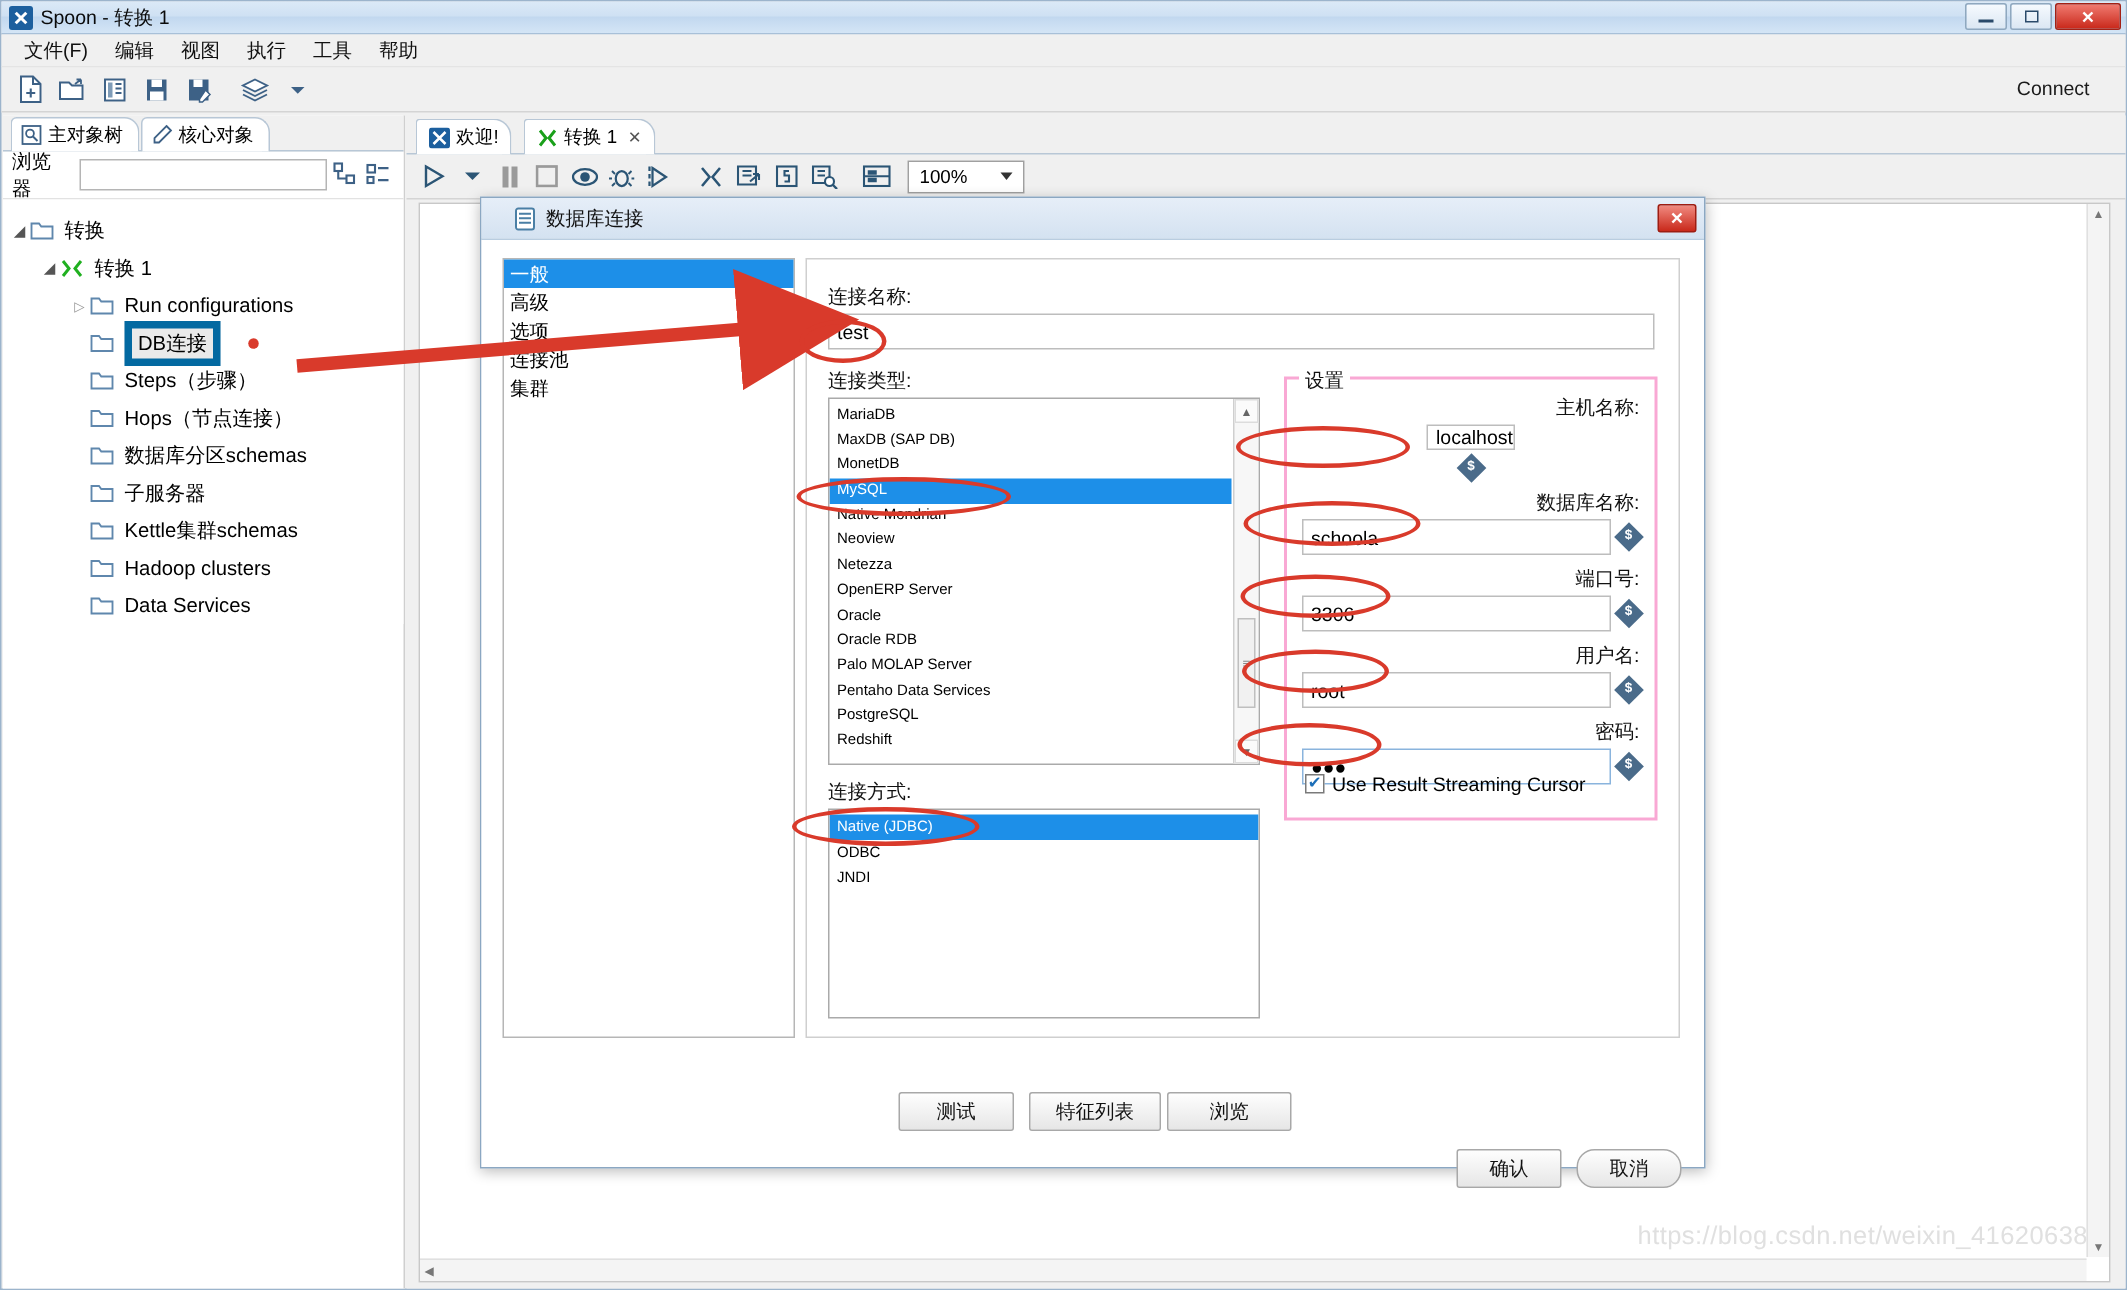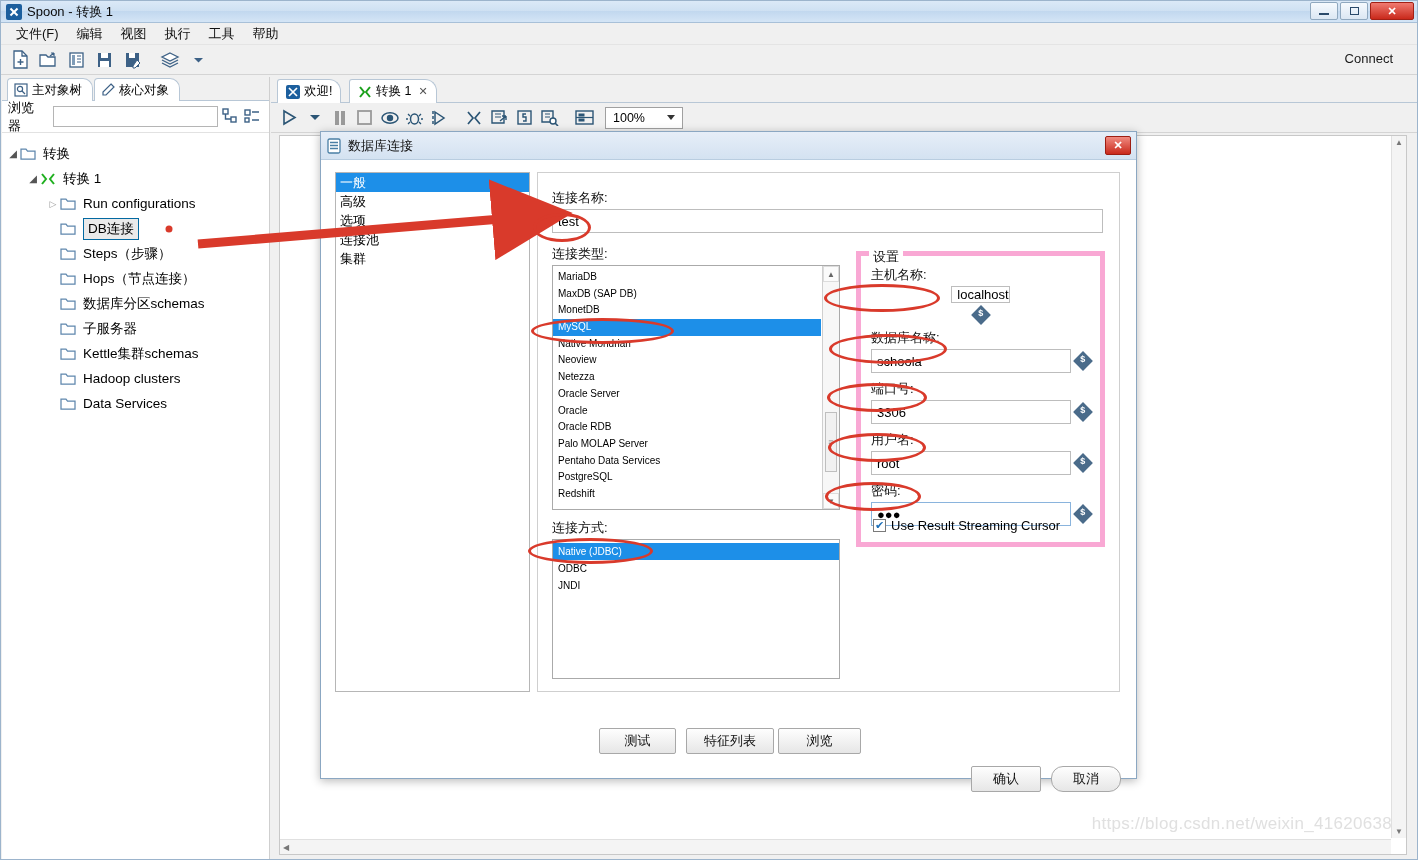--- a/index.html
+++ b/index.html
@@ -109,21 +109,21 @@
     display: flex; align-items: center; height: 25px; padding-left: 4px; white-space: nowrap;
   }
   .tnode .arrow {
     width: 14px; text-align: center; color: #777; font-size: 8px; flex: none;
   }
   .tnode .arrow.open::before { content: "\25E2"; color:#555; font-size:10px; }
   .tnode .arrow.closed::before { content: "\25B7"; color:#9a9a9a; font-size:9px; }
   .folder-ic { width: 16px; height: 13px; margin-right: 7px; flex: none; }
   .tnode .tlabel { font-size: 13.5px; color: #000; }
   .tnode.selected .tlabel {
-    background: #eaeaea; border: 1px solid #0369a1; padding: 1px 4px; margin: -1px 0;
+    background: #eaeaea; border: 5px solid #0369a1; padding: 1px 4px; margin: -1px 0;
   }
 
   
   .rightarea {
     position: absolute; left: 270px; top: 76px; width: 1146px; height: 782px;
     background: #f0f0f0;
   }
   .etabstrip {
     height: 26px; background: #f0f0f0; position: relative; border-bottom: 1px solid #b8c7d6;
   }
@@ -170,21 +170,21 @@
   }
 
   
   .dlg {
     position: absolute; left: 319px; top: 130px; width: 817px; height: 648px;
     background: #f3f7fb; border: 1px solid #8ba7c2;
     box-shadow: 0 2px 9px rgba(0,0,0,.28);
   }
   .dlg-title {
     height: 28px; background: linear-gradient(to bottom,#e6eef8,#d4e2f1);
-    display: flex; align-items: center; padding-left: 6px;
+    display: flex; align-items: center; padding-left: 22px;
     border-bottom: 1px solid #b9cde0;
   }
   .dlg-title .dic { width: 14px; height: 16px; margin-right: 7px; }
   .dlg-title .dtxt { font-size: 13px; color: #111; }
   .dlg-close {
     position: absolute; right: 5px; top: 4px; width: 26px; height: 19px;
     background: linear-gradient(to bottom,#f08a80,#c9291b); border: 1px solid #9d1d12;
     border-radius: 2px; color: #fff; font-size: 11px; font-weight: bold;
     display: flex; align-items: center; justify-content: center;
   }
@@ -217,21 +217,21 @@
   .lsb-up, .lsb-dn {
     height: 16px; display: flex; align-items: center; justify-content: center;
     font-size: 8px; color: #666; border: 1px solid #dcdcdc; background: #fbfbfb;
   }
   .lsb-thumb {
     position: absolute; left: 2px; right: 2px; background: #f1f1f1;
     border: 1px solid #bfbfbf; display: flex; align-items: center; justify-content: center;
     font-size: 9px; color: #888;
   }
 
-  .gbox { border: 5px solid #f9a8d4; position: absolute; }
+  .gbox { border: 2px solid #f9a8d4; position: absolute; text-align: right; }
   .gtitle {
     position: absolute; top: -8px; left: 8px; background: #fff; padding: 0 4px;
     font-size: 13px; color: #111;
   }
   .varicon {
     width: 14px; height: 14px; background: #4a6b8a; transform: rotate(45deg);
     display: inline-block; position: relative;
   }
   .varicon span {
     position: absolute; transform: rotate(-45deg); color: #fff; font-size: 9px;
@@ -605,21 +605,21 @@
         <div style="position:absolute;left:14px;top:72px;" class="fld-label">连接类型:</div>
         <div class="lbox" style="position:absolute;left:14px;top:92px;width:288px;height:245px;">
           <div id="conn-type-rows" style="position:absolute;left:0;top:3px;right:18px;">
               <div class="lrow">MariaDB</div>
               <div class="lrow">MaxDB (SAP DB)</div>
               <div class="lrow">MonetDB</div>
               <div class="lrow sel">MySQL</div>
               <div class="lrow">Native Mondrian</div>
               <div class="lrow">Neoview</div>
               <div class="lrow">Netezza</div>
-              <div class="lrow">Oracle Server</div>
+              <div class="lrow">OpenERP Server</div>
               <div class="lrow">Oracle</div>
               <div class="lrow">Oracle RDB</div>
               <div class="lrow">Palo MOLAP Server</div>
               <div class="lrow">Pentaho Data Services</div>
               <div class="lrow">PostgreSQL</div>
               <div class="lrow">Redshift</div>
             </div>
           <div class="lscroll">
             <div class="lsb-up">▲</div>
             <div class="lsb-thumb" style="top:146px;height:60px;">≡</div>

